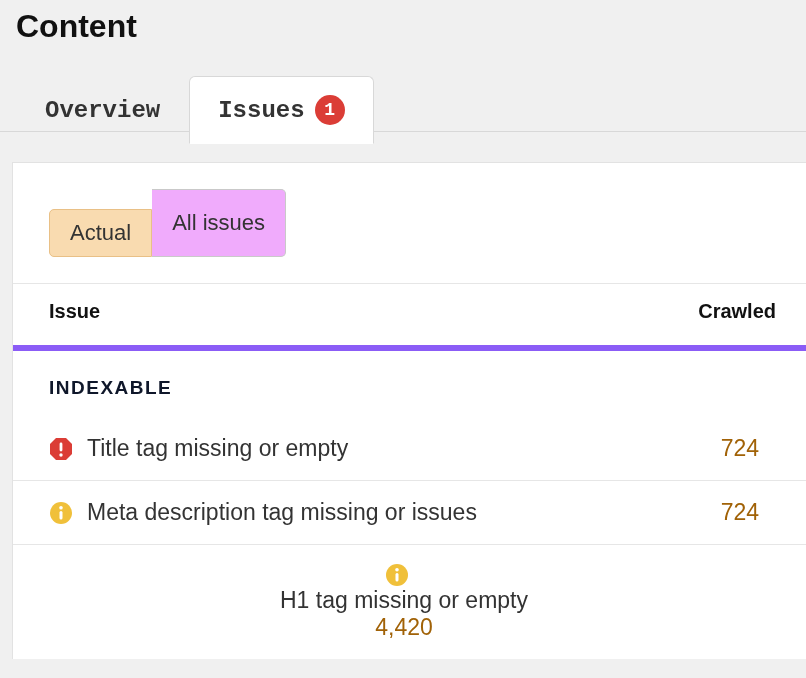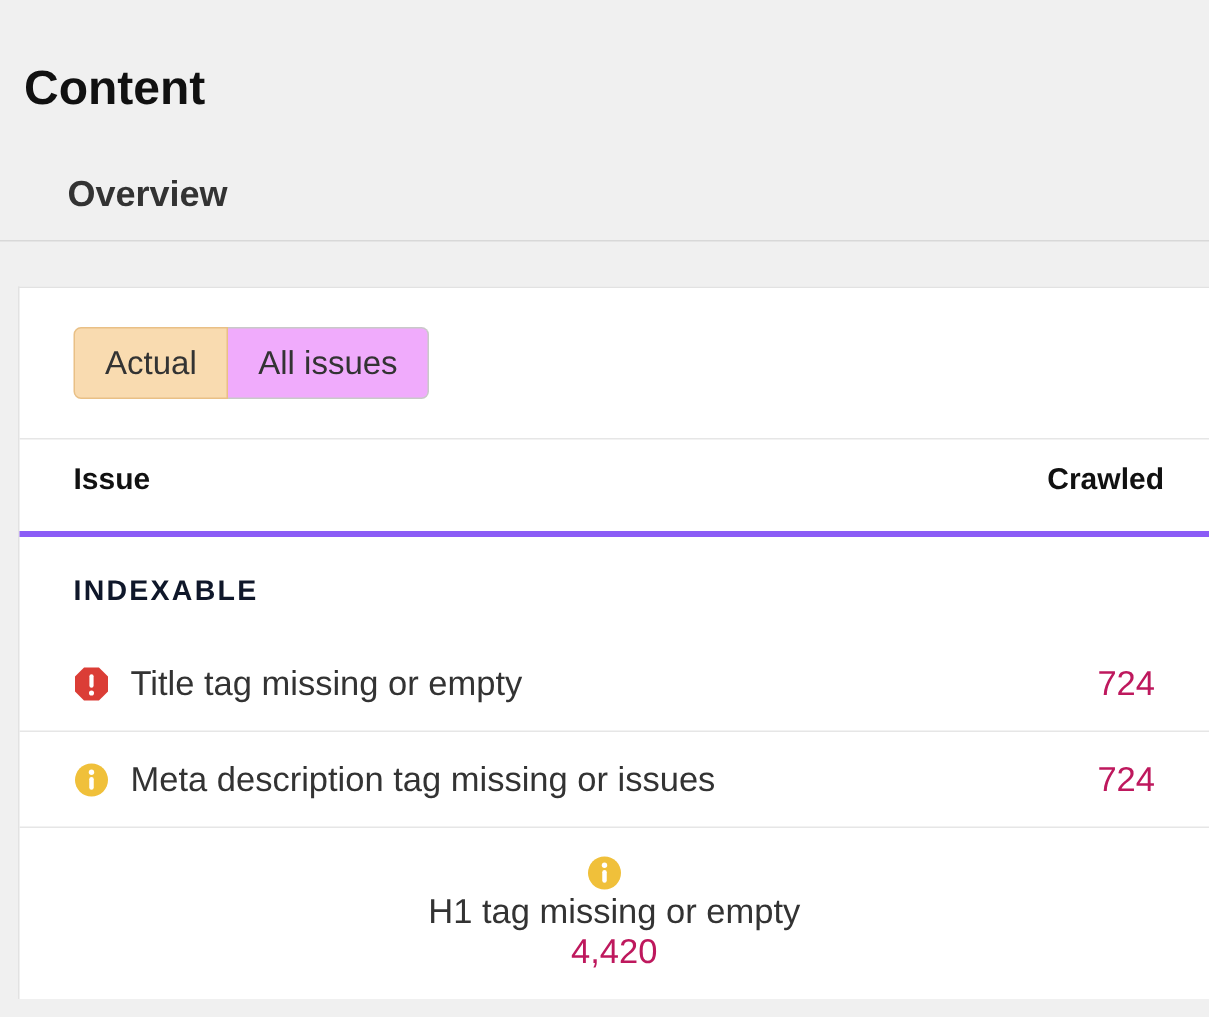--- a/index.html
+++ b/index.html
@@ -11,40 +11,41 @@
       font-family: -apple-system, BlinkMacSystemFont, "Segoe UI", Helvetica, Arial, sans-serif;
       background: #f0f0f0;
       width: 806px;
       height: 678px;
       overflow: hidden;
     }
     .page-title {
       font-size: 32px;
       font-weight: 700;
       color: #111;
-      padding: 40px 16px 18px 16px;
+      padding: 8px 16px 18px 16px;
     }
     .tabs {
       display: flex;
       padding-left: 16px;
       border-bottom: 1px solid #d8d8d8;
     }
     .tab {
       display: flex;
       align-items: center;
       gap: 10px;
       padding: 18px 28px;
       font-size: 24px;
       font-weight: 700;
       color: #333;
       cursor: pointer;
       border: 1px solid transparent;
       border-bottom: none;
       position: relative;
-      top: 2px;
+      top: 13px;
+      font-family: Liberation Mono, monospace;
     }
     .tab.active {
       background: #fff;
       border: 1px solid #d8d8d8;
       border-bottom: 1px solid #fff;
       border-radius: 6px 6px 0 0;
     }
     .badge {
       display: inline-flex;
       align-items: center;
@@ -94,83 +95,88 @@
       border-bottom-left-radius: 5px;
     }
     .btn-group .btn:last-child {
       border-top-right-radius: 5px;
       border-bottom-right-radius: 5px;
       border-left: none;
     }
     .btn.btn-active {
       background: #f9dbb0;
       border-color: #e9c086;
+      margin-top: 20px;
     }
     .caret-down {
       width: 0;
       height: 0;
       border-left: 7px solid transparent;
       border-right: 7px solid transparent;
       border-top: 8px solid #333;
     }
     .table-header {
       display: flex;
       justify-content: space-between;
       padding: 16px 30px 22px 36px;
       font-size: 20px;
       font-weight: 700;
       color: #111;
-      border-bottom: 4px solid #8b5cf6;
+      border-bottom: 6px solid #8b5cf6;
       text-align: right;
     }
     .section-header {
       padding: 26px 36px 18px 36px;
       font-size: 19px;
       font-weight: 700;
       letter-spacing: 1.5px;
       color: #0f172a;
       text-transform: uppercase;
     }
     .row {
       display: flex;
       align-items: center;
-      padding: 18px 36px 18px 36px;
+      padding: 18px 47px 18px 36px;
       border-bottom: 1px solid #e6e6e6;
     }
     .row:nth-of-type(1) {
       border-top: none;
     }
     .row-icon {
       width: 24px;
       height: 24px;
       flex-shrink: 0;
       margin-right: 14px;
     }
     .row-label {
       font-size: 23px;
       color: #333;
       flex: 1;
     }
     .row-count {
       font-size: 23px;
-      color: #be185d;
+      color: #a16207;
       text-align: right;
     }
     svg.status-icon {
       display: block;
     }
   </style>
 </head>
 <body>
 
 <h1 class="page-title">Content</h1>
 
 <div class="tabs">
   <div class="tab">
     <span>Overview</span>
+  </div>
+  <div class="tab active">
+    <span>Issues</span>
+    <span class="badge">1</span>
   </div>
 </div>
 
 <div class="content-panel">
   <div class="filter-bar">
     <div class="btn-group">
       <button class="btn btn-active">Actual</button>
       <button class="btn">All issues</button>
     </div>
   </div>

